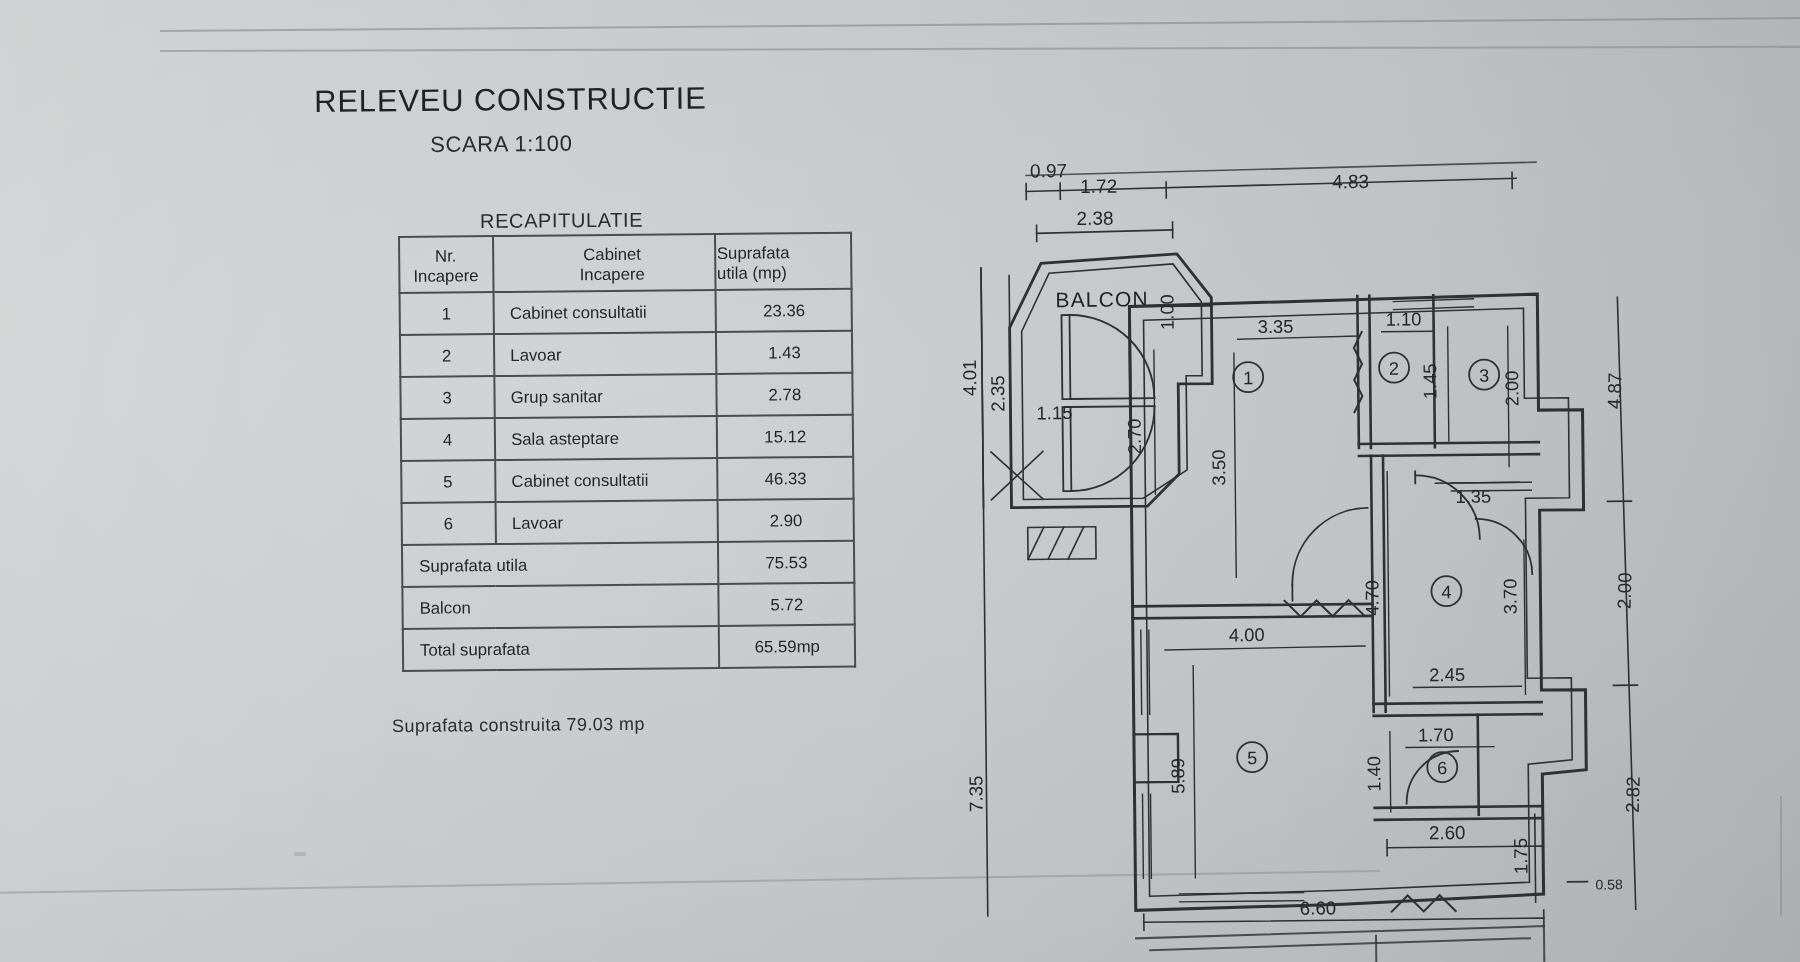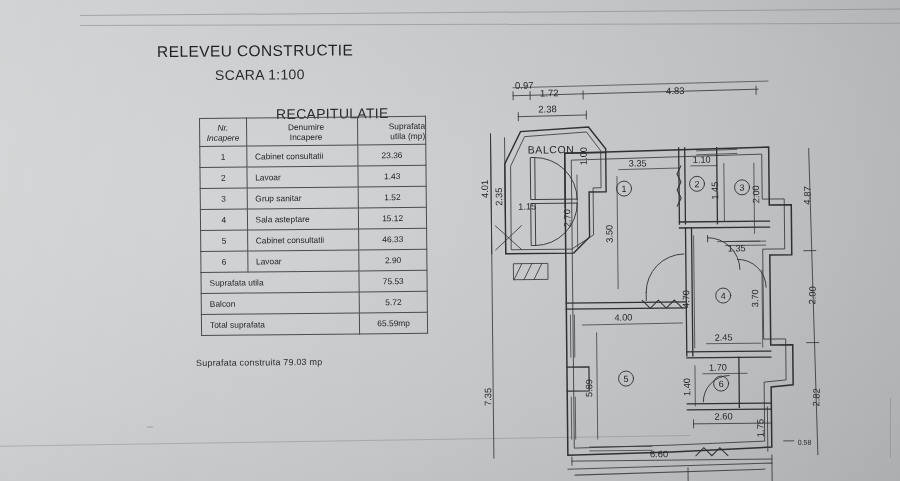--- a/index.html
+++ b/index.html
@@ -23,44 +23,44 @@
   }
   .lyr{position:absolute;inset:0;}
 
   
   .edge{position:absolute;background:#7e8183;transform-origin:0 0;}
 
   
   .t{position:absolute;white-space:nowrap;line-height:1;}
   #title{left:157px;top:44px;font-size:15.5px;letter-spacing:.4px;font-weight:400;
          transform:rotate(-.5deg);transform-origin:0 0;color:#1f2123;}
-  #scale{left:215px;top:68px;font-size:14px;letter-spacing:.3px;transform:rotate(-.5deg);transform-origin:0 0;text-align:right;}
-  #recap{left:276px;top:107px;font-size:14px;letter-spacing:.3px;transform:rotate(-.5deg);transform-origin:0 0;}
+  #scale{left:215px;top:68px;font-size:11px;letter-spacing:.3px;transform:rotate(-.5deg);transform-origin:0 0;text-align:right;}
+  #recap{left:240px;top:107px;font-size:10px;letter-spacing:.3px;transform:rotate(-.5deg);transform-origin:0 0;}
   #builtarea{left:196px;top:359px;font-size:9px;letter-spacing:.2px;transform:rotate(-.5deg);transform-origin:0 0;}
 
   
   #tbl{
     position:absolute;left:199px;top:118px;width:227px;
     border-collapse:collapse;
     transform:rotate(-.55deg);transform-origin:0 0;
     font-size:8.4px;color:#232527;
   }
   #tbl td,#tbl th{
     border:1px solid #4a4d4f;padding:0;height:20px;font-weight:400;
     background:transparent;
   }
   #tbl th{height:27px;font-weight:400;}
   .c-nr{width:47px;text-align:center;}
   .c-den{width:110px;text-align:left;padding-left:8px !important;}
   .c-sup{width:70px;text-align:center;}
   .sumlbl{text-align:left;padding-left:8px !important;}
   .hdr2{display:block;}
-  .hdr-nr{text-align:center;font-style:italic;}
+  .hdr-nr{text-align:center;}
   .hdr-den{text-align:center;}
-  .hdr-sup{text-align:right;}
+  .hdr-sup{text-align:left;}
 
   
   #plan{position:absolute;left:470px;top:56px;width:420px;height:441px;}
   #plan svg{display:block;}
 </style>
 </head>
 <body>
 
 <div id="paper"></div>
 
@@ -78,21 +78,21 @@
 <div class="t" id="builtarea">Suprafata construita  79.03 mp</div>
 
 <table id="tbl">
   <thead>
     <tr>
       <th class="c-nr hdr-nr">
         <span class="hdr2">Nr.</span>
         <span class="hdr2">Incapere</span>
       </th>
       <th class="c-den hdr-den">
-        <span class="hdr2">Denumire</span>
+        <span class="hdr2">Cabinet</span>
         <span class="hdr2">Incapere</span>
       </th>
       <th class="c-sup hdr-sup">
         <span class="hdr2">Suprafata</span>
         <span class="hdr2">utila (mp)</span>
       </th>
     </tr>
   </thead>
   <tbody>
     <tr>
@@ -101,21 +101,21 @@
       <td class="c-sup">23.36</td>
     </tr>
     <tr>
       <td class="c-nr">2</td>
       <td class="c-den">Lavoar</td>
       <td class="c-sup">1.43</td>
     </tr>
     <tr>
       <td class="c-nr">3</td>
       <td class="c-den">Grup sanitar</td>
-      <td class="c-sup">1.52</td>
+      <td class="c-sup">2.78</td>
     </tr>
     <tr>
       <td class="c-nr">4</td>
       <td class="c-den">Sala asteptare</td>
       <td class="c-sup">15.12</td>
     </tr>
     <tr>
       <td class="c-nr">5</td>
       <td class="c-den">Cabinet consultatii</td>
       <td class="c-sup">46.33</td>

